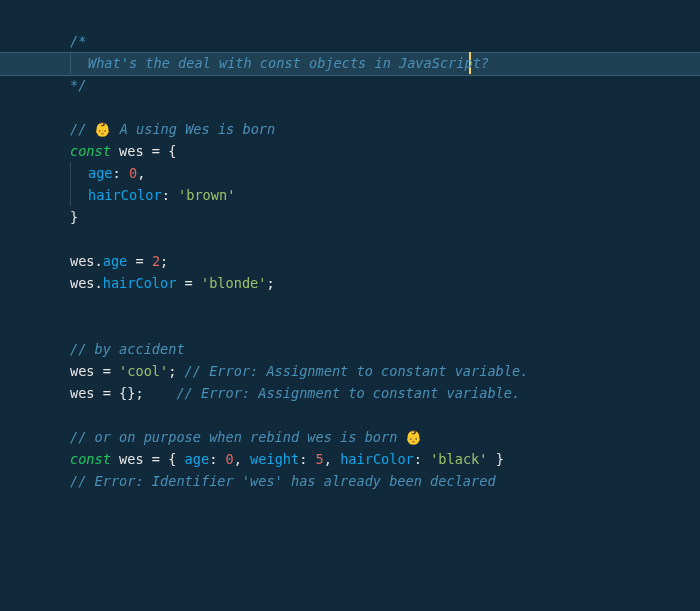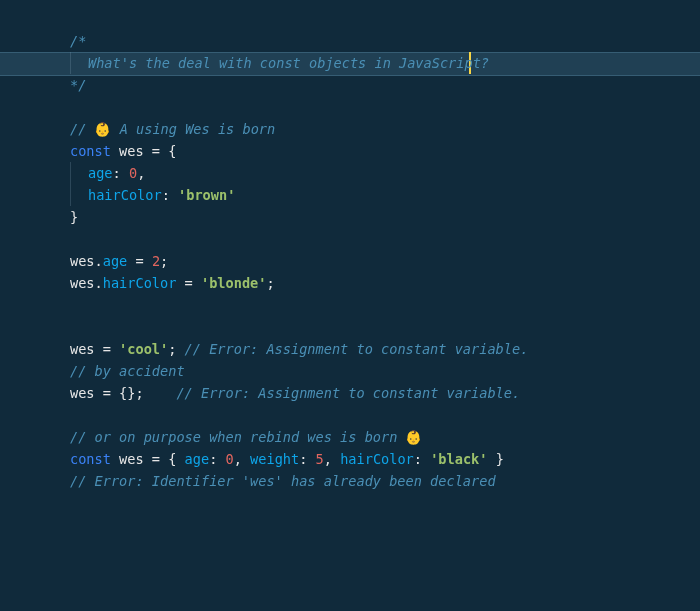--- a/index.html
+++ b/index.html
@@ -37,25 +37,25 @@
     right: 10px;
   }
   .line {
     height: 22px;
     white-space: pre;
     font-style: normal;
   }
   .indent { display:inline-block; width: 17px; border-left: 1px solid rgba(128,160,180,0.25); height:22px; vertical-align: top;}
   
   .c   { color:#4A8FB5; font-style: italic; }   
-  .kw  { color:#3b82f6; }   
+  .kw  { color:#22c55e; font-style: italic; }   
   .id  { color:#E6E6E6;text-align:center; }                        
   .prop{ color:#0ea5e9;margin-top:14px; }                        
   .num { color:#E2665F; }                        
-  .str { color:#9CC16B;font-weight:bold; }                        
+  .str { color:#9CC16B; }                        
   .emoji{ font-style: normal; }
   .cursor {
     position:absolute;
     top:52px;
     left:469px;
     width:2px;
     height:22px;
     background:#F7D547;
   }
 </style>
@@ -73,21 +73,21 @@
       <div class="line"><span class="c">// </span><span class="c emoji">👶</span><span class="c"> A using Wes is born</span></div>
       <div class="line"><span class="kw">const</span><span class="id"> wes = {</span></div>
       <div class="line"><span class="indent"></span><span class="prop">age</span><span class="id">: </span><span class="num">0</span><span class="id">,</span></div>
       <div class="line"><span class="indent"></span><span class="prop">hairColor</span><span class="id">: </span><span class="str">'brown'</span><span class="id"></span></div>
       <div class="line"><span class="id">}</span></div>
       <div class="line"> </div>
       <div class="line"><span class="id">wes.</span><span class="prop">age</span><span class="id"> = </span><span class="num">2</span><span class="id">;</span></div>
       <div class="line"><span class="id">wes.</span><span class="prop">hairColor</span><span class="id"> = </span><span class="str">'blonde'</span><span class="id">;</span></div>
       <div class="line"> </div>
       <div class="line"> </div>
+      <div class="line"><span class="c">// by accident</span></div>
       <div class="line"><span class="id">wes = </span><span class="str">'cool'</span><span class="id">; </span><span class="c">// Error: Assignment to constant variable.</span></div>
-      <div class="line"><span class="c">// by accident</span></div>
       <div class="line"><span class="id">wes = {};</span><span class="id">    </span><span class="c">// Error: Assignment to constant variable.</span></div>
       <div class="line"> </div>
       <div class="line"><span class="c">// or on purpose when rebind wes is born </span><span class="c emoji">👶</span></div>
       <div class="line"><span class="kw">const</span><span class="id"> wes = { </span><span class="prop">age</span><span class="id">: </span><span class="num">0</span><span class="id">, </span><span class="prop">weight</span><span class="id">: </span><span class="num">5</span><span class="id">, </span><span class="prop">hairColor</span><span class="id">: </span><span class="str">'black'</span><span class="id"> }</span></div>
       <div class="line"><span class="c">// Error: Identifier 'wes' has already been declared</span></div>
     </div>
 </div>
 
 </body></html>

